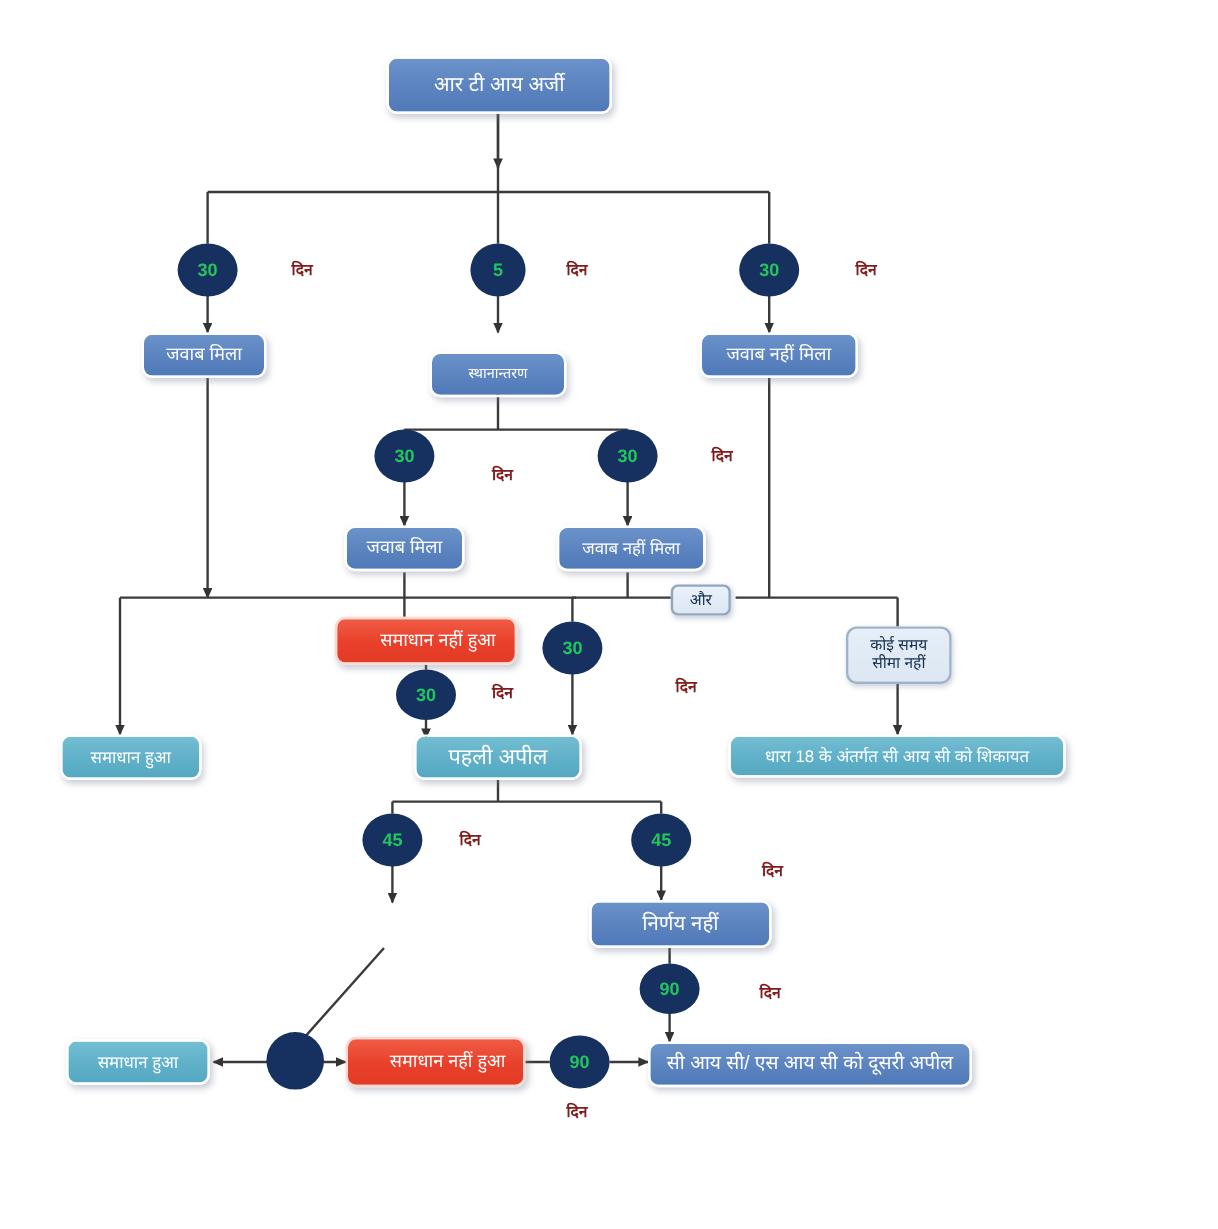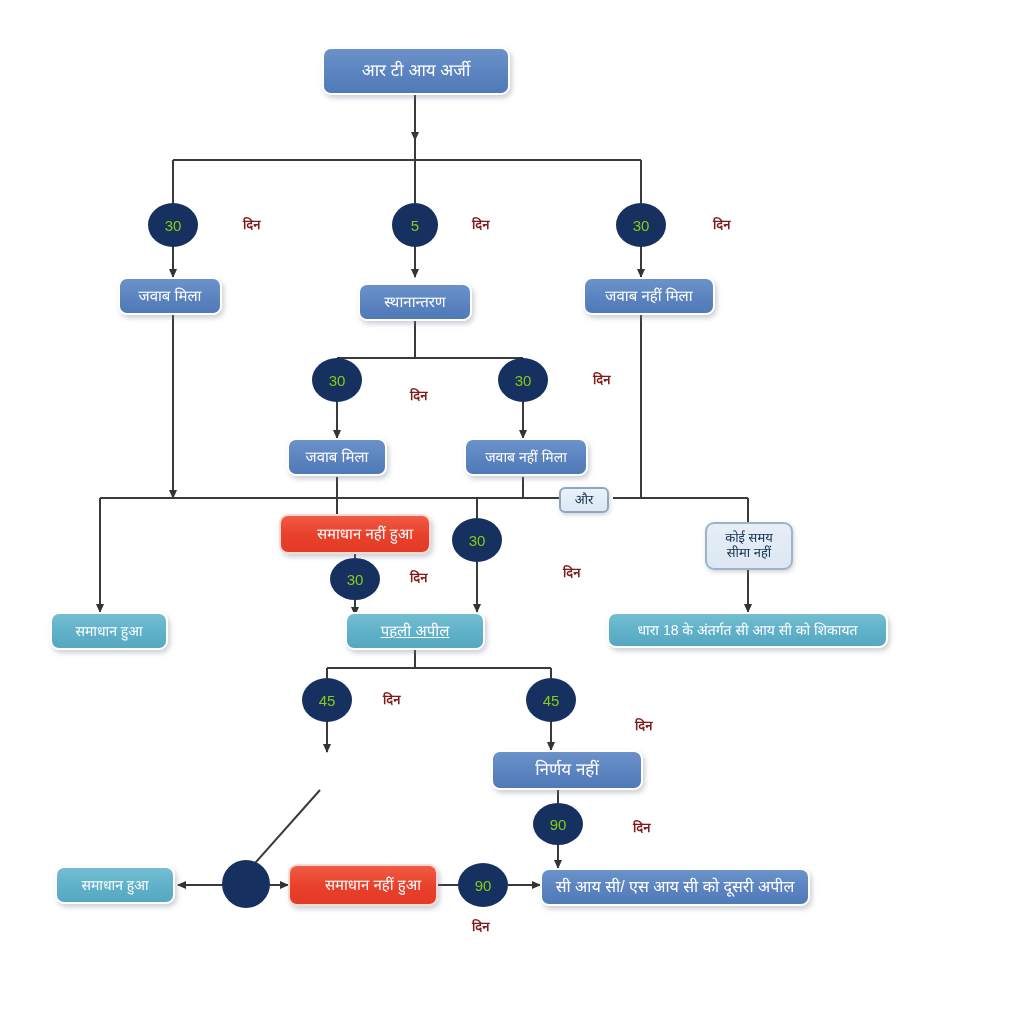--- a/index.html
+++ b/index.html
@@ -19,21 +19,21 @@
   .red{background:linear-gradient(180deg,#f05b44 0%,#e8402a 55%,#e23b26 100%);
        border:2px solid #fbd9d3;padding-left:20px;}
   .pale{background:linear-gradient(180deg,#e6eef7 0%,#dce7f3 100%);color:#15304f;
         border:2px solid #9fb3c8;box-shadow:1px 2px 4px rgba(120,130,150,.35);}
   .pale2{background:linear-gradient(180deg,#e9f1fa 0%,#dde8f4 100%);color:#15304f;
         border:2px solid #8fa6bd;box-shadow:1px 2px 4px rgba(120,130,150,.35);}
 
   .ell{position:absolute;box-sizing:border-box;display:flex;align-items:center;
        justify-content:center;border-radius:50%;
        background:radial-gradient(ellipse at 35% 30%,#1f3a72 0%,#16305f 60%,#102julkaistu 100%);
-       background:#16305f;color:#84cc16;font-weight:normal;
+       background:#16305f;color:#22c55e;font-weight:bold;
        font-family:"Liberation Sans","DejaVu Sans",sans-serif;}
 
   .daylbl{position:absolute;color:#7f1d1d;font-weight:bold;font-size:13px;
           font-family:"Liberation Sans","DejaVu Sans",sans-serif;white-space:nowrap;}
 </style>
 </head>
 <body>
 
 <div id="canvas">
 
@@ -111,21 +111,21 @@
 
   <div class="ell" style="left:148px;top:203px;width:50px;height:44px;font-size:15px;">30</div>
   <div class="ell" style="left:392px;top:203px;width:46px;height:44px;font-size:15px;">5</div>
   <div class="ell" style="left:616px;top:203px;width:50px;height:44px;font-size:15px;">30</div>
 
   <div class="daylbl" style="left:243px;top:215px;">दिन</div>
   <div class="daylbl" style="left:472px;top:215px;">दिन</div>
   <div class="daylbl" style="left:713px;top:215px;">दिन</div>
 
   <div class="node blue" style="left:118px;top:277px;width:104px;height:38px;font-size:15px;">जवाब मिला</div>
-  <div class="node blue" style="left:358px;top:283px;width:114px;height:38px;font-size:15px;">स्थानान्तरण</div>
+  <div class="node blue" style="left:358px;top:293px;width:114px;height:38px;font-size:12px;">स्थानान्तरण</div>
   <div class="node blue" style="left:583px;top:277px;width:132px;height:38px;font-size:15px;">जवाब  नहीं मिला</div>
 
   <div class="ell" style="left:312px;top:358px;width:50px;height:44px;font-size:15px;">30</div>
   <div class="ell" style="left:498px;top:358px;width:50px;height:44px;font-size:15px;">30</div>
 
   <div class="daylbl" style="left:410px;top:386px;">दिन</div>
   <div class="daylbl" style="left:593px;top:370px;">दिन</div>
 
   <div class="node blue" style="left:287px;top:438px;width:100px;height:38px;font-size:15px;">जवाब मिला</div>
   <div class="node blue" style="left:464px;top:438px;width:124px;height:38px;font-size:14px;">जवाब  नहीं मिला</div>
@@ -140,21 +140,21 @@
   <div class="ell" style="left:452px;top:518px;width:50px;height:44px;font-size:15px;">30</div>
   <div class="daylbl" style="left:563px;top:563px;">दिन</div>
 
   <div class="node pale" style="left:705px;top:522px;width:88px;height:48px;font-size:13px;flex-direction:column;text-align:right;">
     <span>कोई समय</span>
     <span>सीमा नहीं</span>
   </div>
 
   <div class="node teal" style="left:50px;top:612px;width:118px;height:38px;font-size:14px;">समाधान हुआ</div>
 
-  <div class="node teal" style="left:345px;top:612px;width:140px;height:38px;font-size:15px;text-decoration:underline;">पहली अपील</div>
+  <div class="node teal" style="left:345px;top:612px;width:140px;height:38px;font-size:18px;">पहली अपील</div>
 
   <div class="node teal" style="left:607px;top:612px;width:281px;height:36px;font-size:14px;">धारा 18 के अंतर्गत  सी आय सी  को शिकायत</div>
 
   <div class="ell" style="left:302px;top:678px;width:50px;height:44px;font-size:15px;">45</div>
   <div class="ell" style="left:526px;top:678px;width:50px;height:44px;font-size:15px;">45</div>
   <div class="daylbl" style="left:383px;top:690px;">दिन</div>
   <div class="daylbl" style="left:635px;top:716px;">दिन</div>
 
   <div class="node blue" style="left:491px;top:750px;width:152px;height:40px;font-size:17px;">निर्णय नहीं</div>
 

